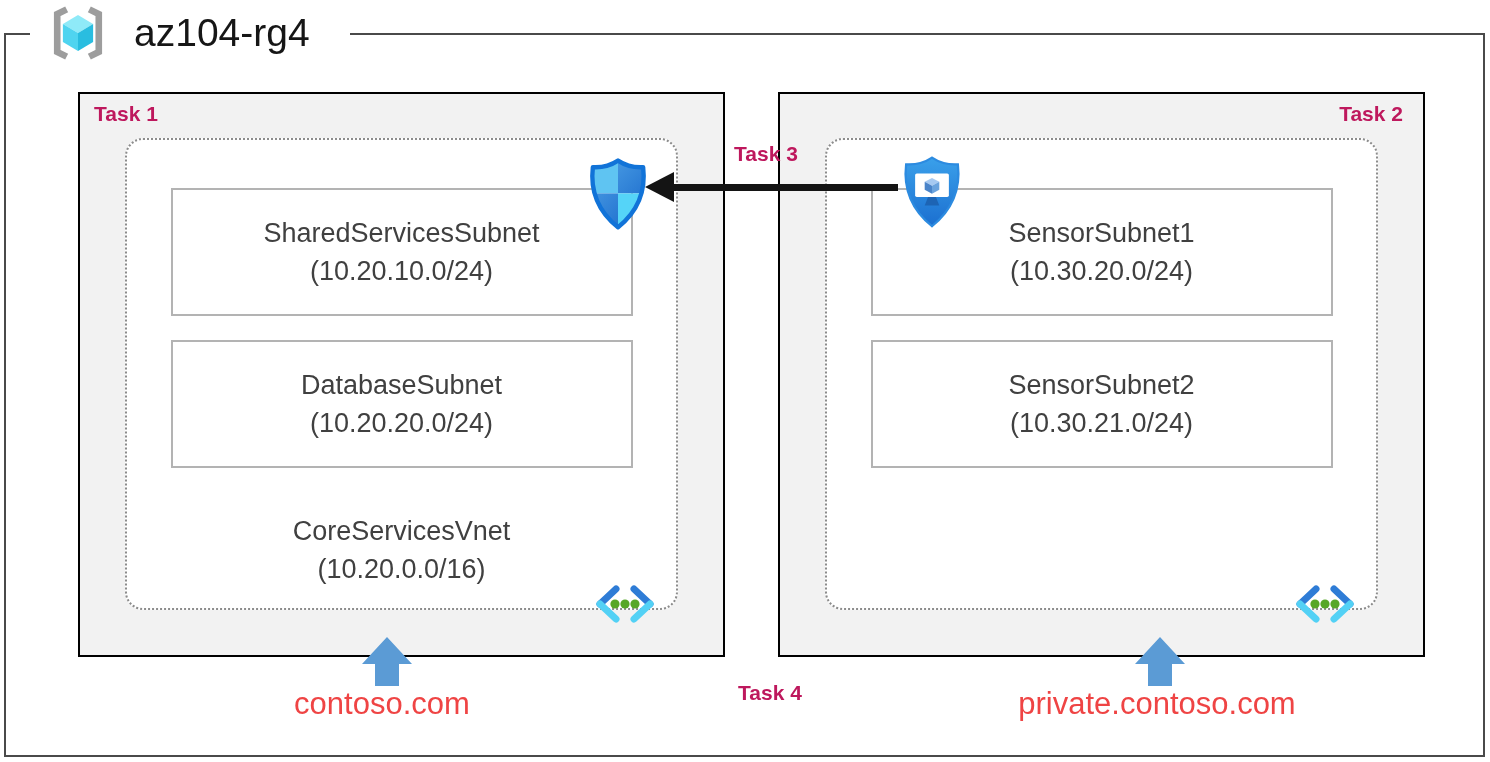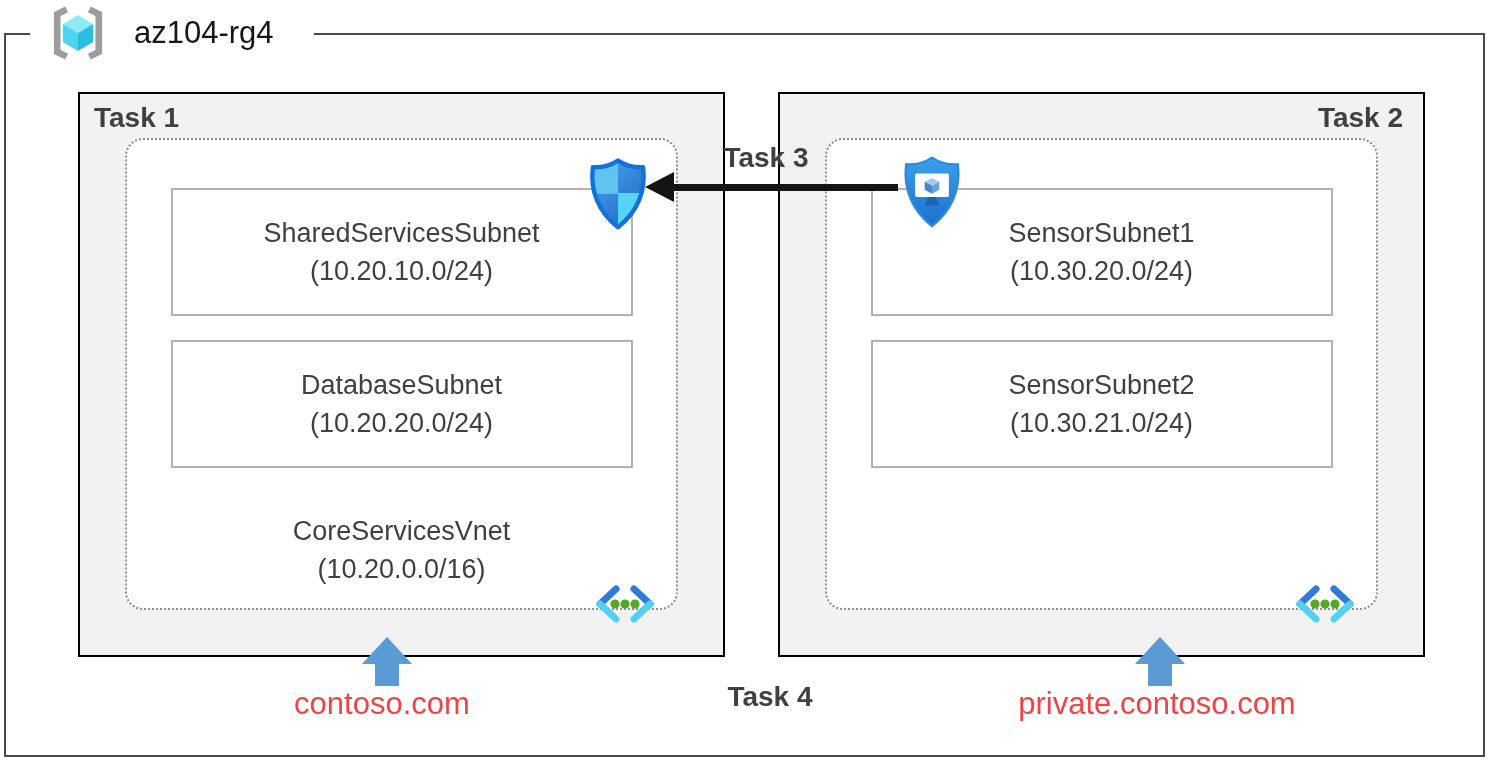--- a/index.html
+++ b/index.html
@@ -9,29 +9,29 @@
   }
   
   .rg-frame{
     position:absolute;left:4px;top:33px;width:1481px;height:724px;
     border:2px solid #4a4a4a;box-sizing:border-box;
   }
   .rg-header{
     position:absolute;left:30px;top:0;height:66px;display:flex;align-items:center;
     gap:22px;background:#ffffff;padding:0 40px 0 14px;z-index:3;
   }
-  .rg-title{font-size:31px;color:#161616;}
+  .rg-title{font-size:39px;color:#161616;}
   
   .task-box{
     position:absolute;top:92px;width:647px;height:565px;background:#f2f2f2;
     border:2px solid #000;box-sizing:border-box;z-index:1;
   }
   .task-box.t1{left:78px;}
   .task-box.t2{left:778px;}
-  .task-label{font-size:28px;font-weight:700;color:#404040;}
+  .task-label{font-size:21px;font-weight:700;color:#be185d;}
   .task-label.in-box-left{position:absolute;left:14px;top:8px;}
   .task-label.in-box-right{position:absolute;right:20px;top:8px;}
   
   .vnet-dotted{
     position:absolute;left:45px;top:44px;width:553px;height:472px;background:#fff;
     border:2px dotted #8c8c8c;border-radius:18px;box-sizing:border-box;
   }
   .subnet-box{
     position:absolute;left:50%;transform:translateX(-50%);width:462px;height:128px;
     background:#fff;border:2px solid #b3b3b3;box-sizing:border-box;

